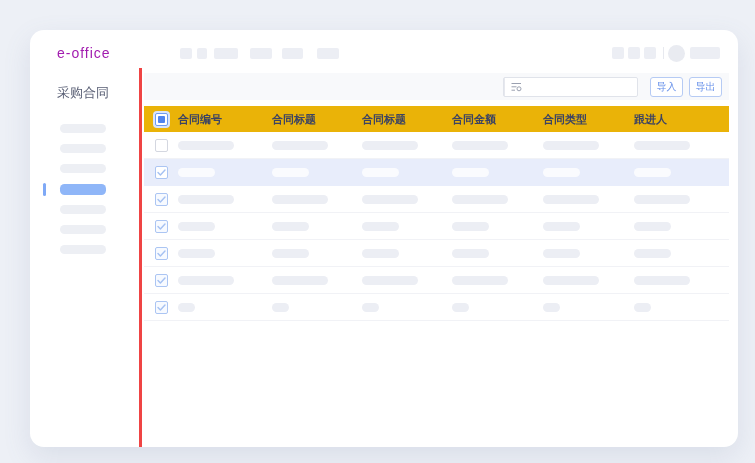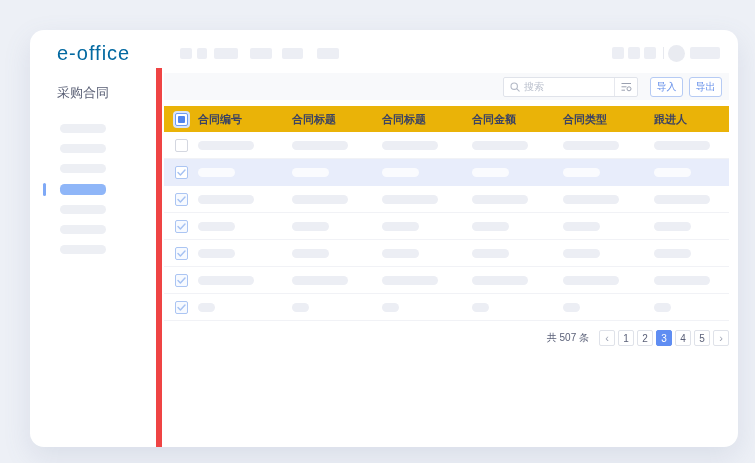--- a/index.html
+++ b/index.html
@@ -9,38 +9,38 @@
     font-family:"Liberation Sans","DejaVu Sans",sans-serif;
   }
   .window{
     position:absolute;left:30px;top:30px;width:708px;height:417px;
     background:#ffffff;border-radius:14px;
     box-shadow:0 10px 28px rgba(96,116,156,0.14);
     overflow:hidden;
   }
   
   .topbar{height:30px;display:flex;align-items:center;padding:8px 18px 0 27px;}
-  .logo{font-size:20px;letter-spacing:1px;color:#0369a1;font-weight:400;width:98px;}
+  .logo{font-size:14px;letter-spacing:1px;color:#a21caf;font-weight:400;width:98px;}
   .sk{display:inline-block;background:#eceef4;border-radius:2px;}
   .nav-group{display:flex;align-items:center;margin-left:25px;}
   .nav-group .sk{height:11px;}
   .sk.s12{width:12px;margin-right:5px;}
   .sk.s10{width:10px;margin-right:7px;}
   .sk.b24{width:24px;margin-right:12px;}
   .sk.b22{width:22px;margin-right:10px;}
   .sk.b21{width:21px;margin-right:14px;}
   .sk.b22b{width:22px;margin-right:0;}
   .topbar-right{margin-left:auto;display:flex;align-items:center;}
   .topbar-right .sq{width:12px;height:12px;background:#eceef4;border-radius:2px;margin-left:4px;}
   .topbar-right .vdiv{width:1px;height:12px;background:#e7e9ef;margin:0 4px 0 7px;}
   .avatar{width:17px;height:17px;border-radius:50%;background:#e9ebf1;margin-right:5px;}
   .namebar{width:30px;height:12px;background:#eceef4;border-radius:2px;}
   
   .body-row{display:flex;height:387px;}
-  .sidebar{width:132px;border-right:6px solid #ef4444;box-sizing:border-box;padding-top:16px;}
+  .sidebar{width:112px;border-right:3px solid #ef4444;box-sizing:border-box;padding-top:16px;}
   .sidebar-title{font-size:13px;color:#575d73;padding-left:27px;margin-bottom:22px;}
   .menu-row{position:relative;height:9px;margin:0 0 11px 30px;}
   .menu-row.active{height:11px;margin-bottom:10px;}
   .menu-bar{display:block;width:46px;height:9px;border-radius:4.5px;background:#edeff4;}
   .menu-row.active .menu-bar{height:11px;background:#8fb6f8;}
   .indicator{position:absolute;left:-17px;top:-1px;width:3px;height:13px;border-radius:2px;background:#7fa9f6;}
   .main{flex:1;display:flex;flex-direction:column;padding:5px 9px 0 2px;min-width:0;}
   
   .toolbar{height:27px;background:#f8f9fb;display:flex;align-items:center;justify-content:flex-end;padding-right:7px;}
   .search{width:135px;height:20px;background:#fff;border:1px solid #e0e3ea;border-radius:2px;
@@ -128,27 +128,20 @@
           </div>
           <div class="menu-row">
             <span class="menu-bar"></span>
           </div>
         </div>
     </aside>
 
     <main class="main">
       <div class="toolbar">
         <div class="search">
-          <div class="left">
-            <svg width="10" height="10" viewBox="0 0 10 10">
-              <circle cx="4.2" cy="4.2" r="3.2" fill="none" stroke="#b3b9c6" stroke-width="1.1"></circle>
-              <line x1="6.6" y1="6.6" x2="9.2" y2="9.2" stroke="#b3b9c6" stroke-width="1.1" stroke-linecap="round"></line>
-            </svg>
-            <span class="ph">搜索</span>
-          </div>
           <div class="adv">
             <svg width="11" height="10" viewBox="0 0 11 10">
               <line x1="0.5" y1="1.5" x2="10" y2="1.5" stroke="#9aa0b0" stroke-width="1"></line>
               <line x1="0.5" y1="4.8" x2="5.5" y2="4.8" stroke="#9aa0b0" stroke-width="1"></line>
               <line x1="0.5" y1="8.2" x2="4" y2="8.2" stroke="#9aa0b0" stroke-width="1"></line>
               <circle cx="8" cy="6.8" r="2" fill="none" stroke="#9aa0b0" stroke-width="1"></circle>
             </svg>
           </div>
         </div>
         <button class="btn">导入</button>
@@ -351,25 +344,15 @@
               <div>
                 <span class="bar tiny" style="display: block;"></span>
               </div>
               <div>
                 <span class="bar tiny" style="display: block;"></span>
               </div>
             </div>
           </div>
       </div>
 
-      <div class="pagination" id="pagination">
-        <span class="total">共 507 条</span>
-      <button class="pbtn arrow">‹</button>
-          <button class="pbtn">1</button>
-          <button class="pbtn">2</button>
-          <button class="pbtn active">3</button>
-          <button class="pbtn">4</button>
-          <button class="pbtn">5</button>
-          <button class="pbtn arrow">›</button>
-        </div>
     </main>
   </div>
 </div>
 
 </body></html>

